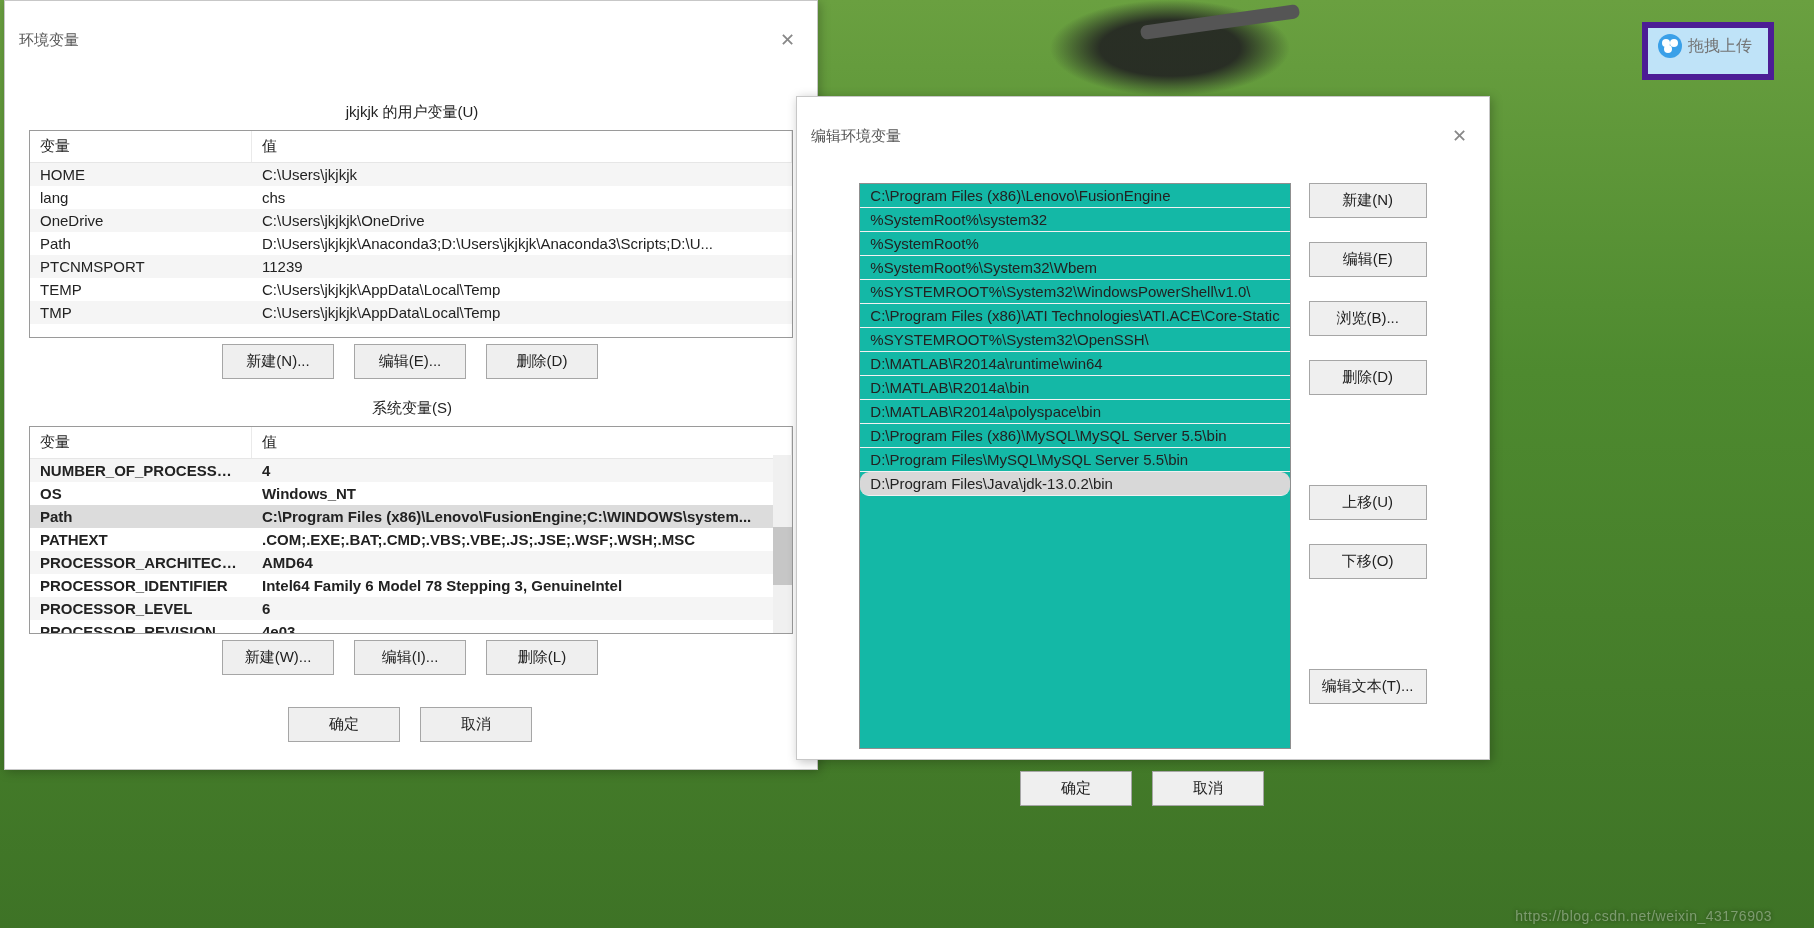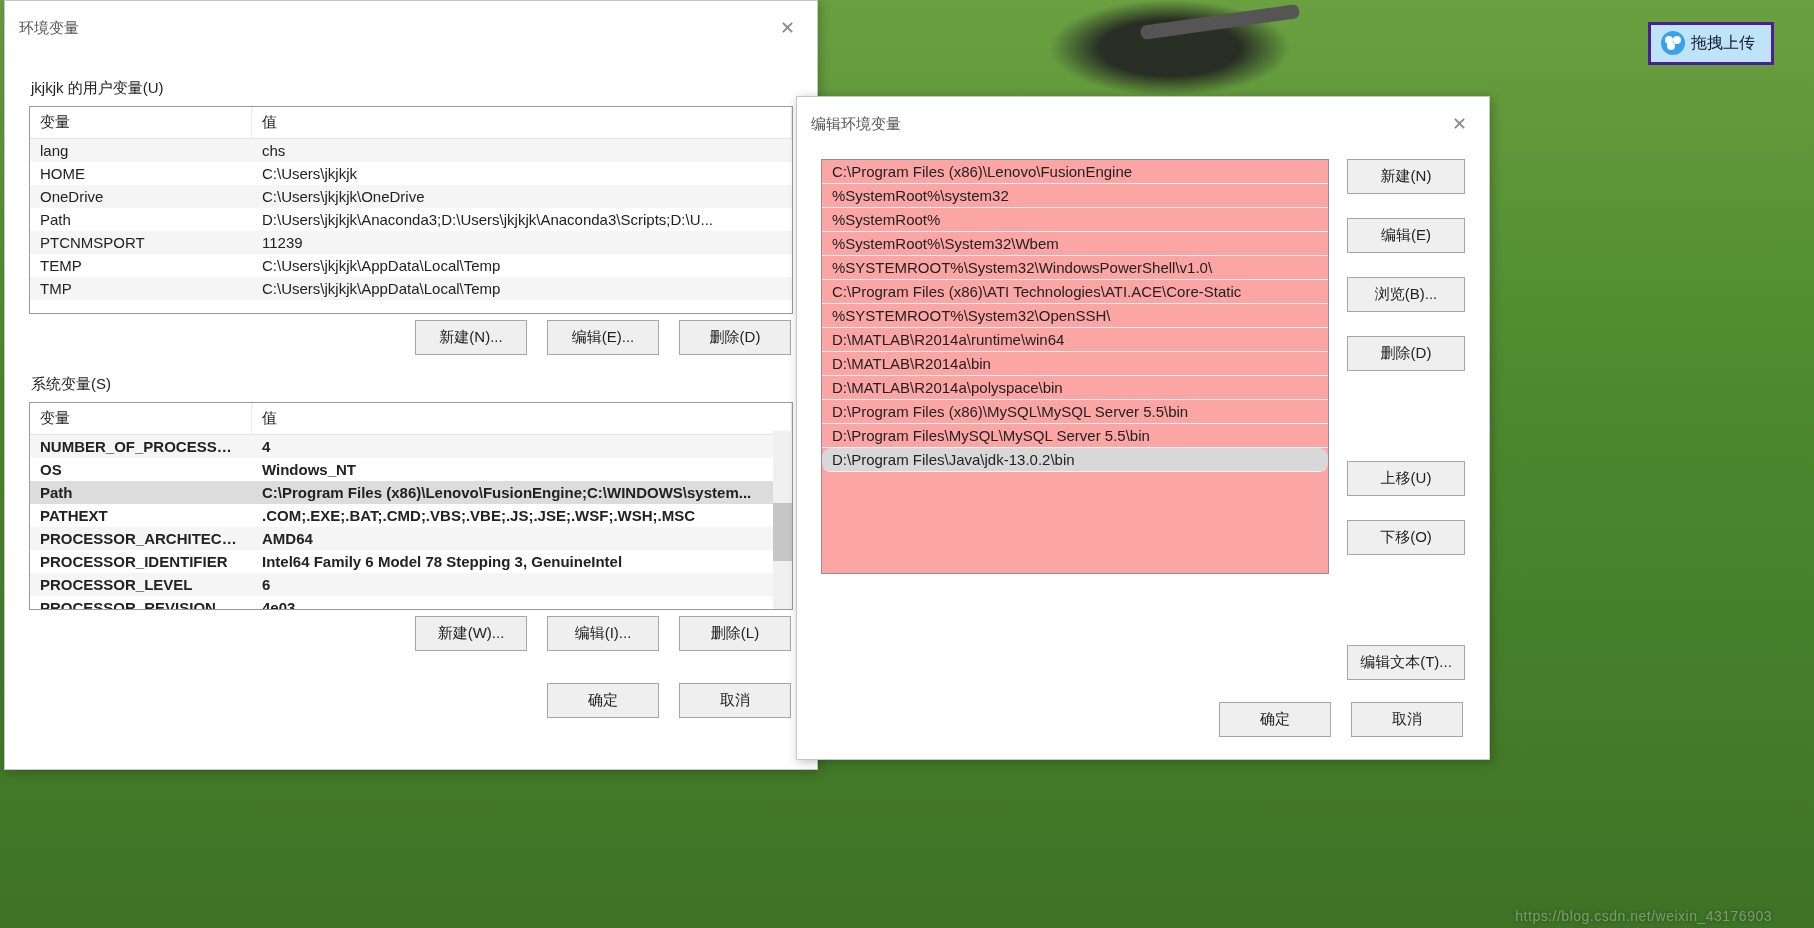--- a/index.html
+++ b/index.html
@@ -22,53 +22,53 @@
     position: absolute; top: 0; left: 820px; width: 700px; height: 120px;
     background: radial-gradient(ellipse 200px 80px at 50% 40%, #222 0%, #222 35%, transparent 60%);
     opacity: 0.9;
   }
   .desktop-bg::after{
     content:"";position:absolute;top:15px;left:1140px;width:160px;height:14px;
     background:#555;border-radius:6px;transform:rotate(-8deg);
   }
   .drag-upload {
     position: absolute; top: 22px; right: 40px;
-    background: #bfe3f8; border: 3px solid #4c1d95;
-    padding: 8px 16px 8px 40px; font-size: 16px; color: #0f172a;
+    background: #bfe3f8; border: 6px solid #4c1d95;
+    padding: 8px 16px 17px 40px; font-size: 16px; color: #737373;
     cursor: pointer;
   }
   .drag-upload .ico{
     position:absolute;left:10px;top:6px;width:24px;height:24px;border-radius:50%;
     background:#3aa0e8;
   }
   .drag-upload .ico::before,.drag-upload .ico::after{
     content:"";position:absolute;background:#fff;border-radius:50%;
   }
   .drag-upload .ico::before{width:8px;height:8px;left:4px;top:5px;}
   .drag-upload .ico::after{width:8px;height:8px;right:4px;top:5px;box-shadow:-6px 6px 0 0 #fff;}
 
   .win {
     position: absolute;
     background: #fff;
     border: 1px solid #c7c7c7;
     box-shadow: 2px 2px 10px rgba(0,0,0,.25);
     display: flex; flex-direction: column;
   }
   .win-title {
-    padding: 16px 14px;
+    padding: 28px 14px;
     font-size: 15px; color: #555;
     display: flex; justify-content: space-between; align-items: center; gap: 20px;
   }
   .win-close {
     font-size: 18px; color: #888; cursor: pointer; line-height: 1;
     padding: 2px 8px;
   }
   .win-body {
     padding: 8px 24px 14px 24px;
-    flex: 1; display: flex; flex-direction: column;
+    flex: 1; display: flex; flex-direction: column; align-items: center;
   }
   .section-label {
     font-size: 15px; color: #222; margin: 16px 0 8px 2px;
   }
   .list-box {
     border: 1px solid #9a9a9a;
     background: #fff;
     width: 100%;
     overflow: hidden;
     position: relative;
@@ -104,21 +104,21 @@
     text-align: center;
     font-size: 15px;
     cursor: pointer;
   }
 
   
   .edit-list-wrap {
     display: flex; gap: 18px;
   }
   .edit-list {
-    flex: 1; border: 1px solid #8f8f8f; height: 415px; background:#fca5a5;
+    flex: 1; border: 1px solid #8f8f8f; height: 566px; background:#14b8a6;
   }
   .edit-list .item {
     padding: 3px 10px; font-size: 15px;
     border-bottom: 1px solid #f1f1f1;
     white-space: nowrap; overflow: hidden; text-overflow: ellipsis;
   }
   .edit-list .item.selected { background: #d8d8d8; border-radius: 9px; }
   .side-btns { display: flex; flex-direction: column; gap: 24px; width: 118px; }
   .side-btns .gap { height: 42px; }
 
@@ -151,26 +151,26 @@
   </div>
   <div class="win-body">
     <div class="section-label">jkjkjk 的用户变量(U)</div>
     <div class="list-box" style="height:208px;">
       <div class="list-header">
         <div class="col col-var">变量</div>
         <div class="col col-val">值</div>
       </div>
       <div class="list-rows" id="user-rows">
           <div class="row">
+            <div class="cell col-var">HOME</div>
+            <div class="cell col-val">C:\Users\jkjkjk</div>
+          </div>
+          <div class="row">
             <div class="cell col-var">lang</div>
             <div class="cell col-val">chs</div>
-          </div>
-          <div class="row">
-            <div class="cell col-var">HOME</div>
-            <div class="cell col-val">C:\Users\jkjkjk</div>
           </div>
           <div class="row">
             <div class="cell col-var">OneDrive</div>
             <div class="cell col-val">C:\Users\jkjkjk\OneDrive</div>
           </div>
           <div class="row">
             <div class="cell col-var">Path</div>
             <div class="cell col-val">D:\Users\jkjkjk\Anaconda3;D:\Users\jkjkjk\Anaconda3\Scripts;D:\U...</div>
           </div>
           <div class="row">

